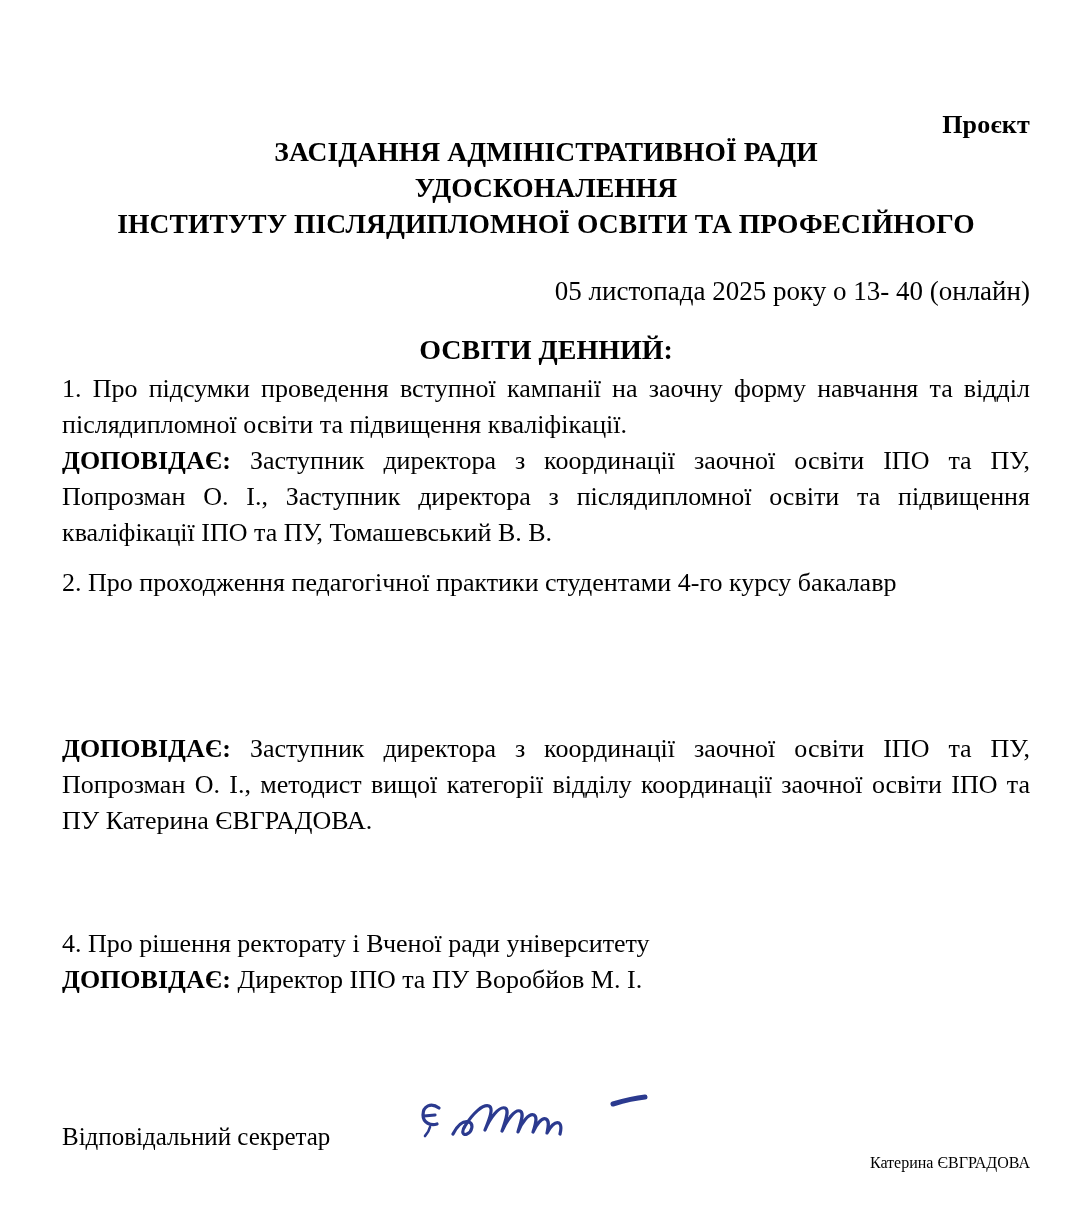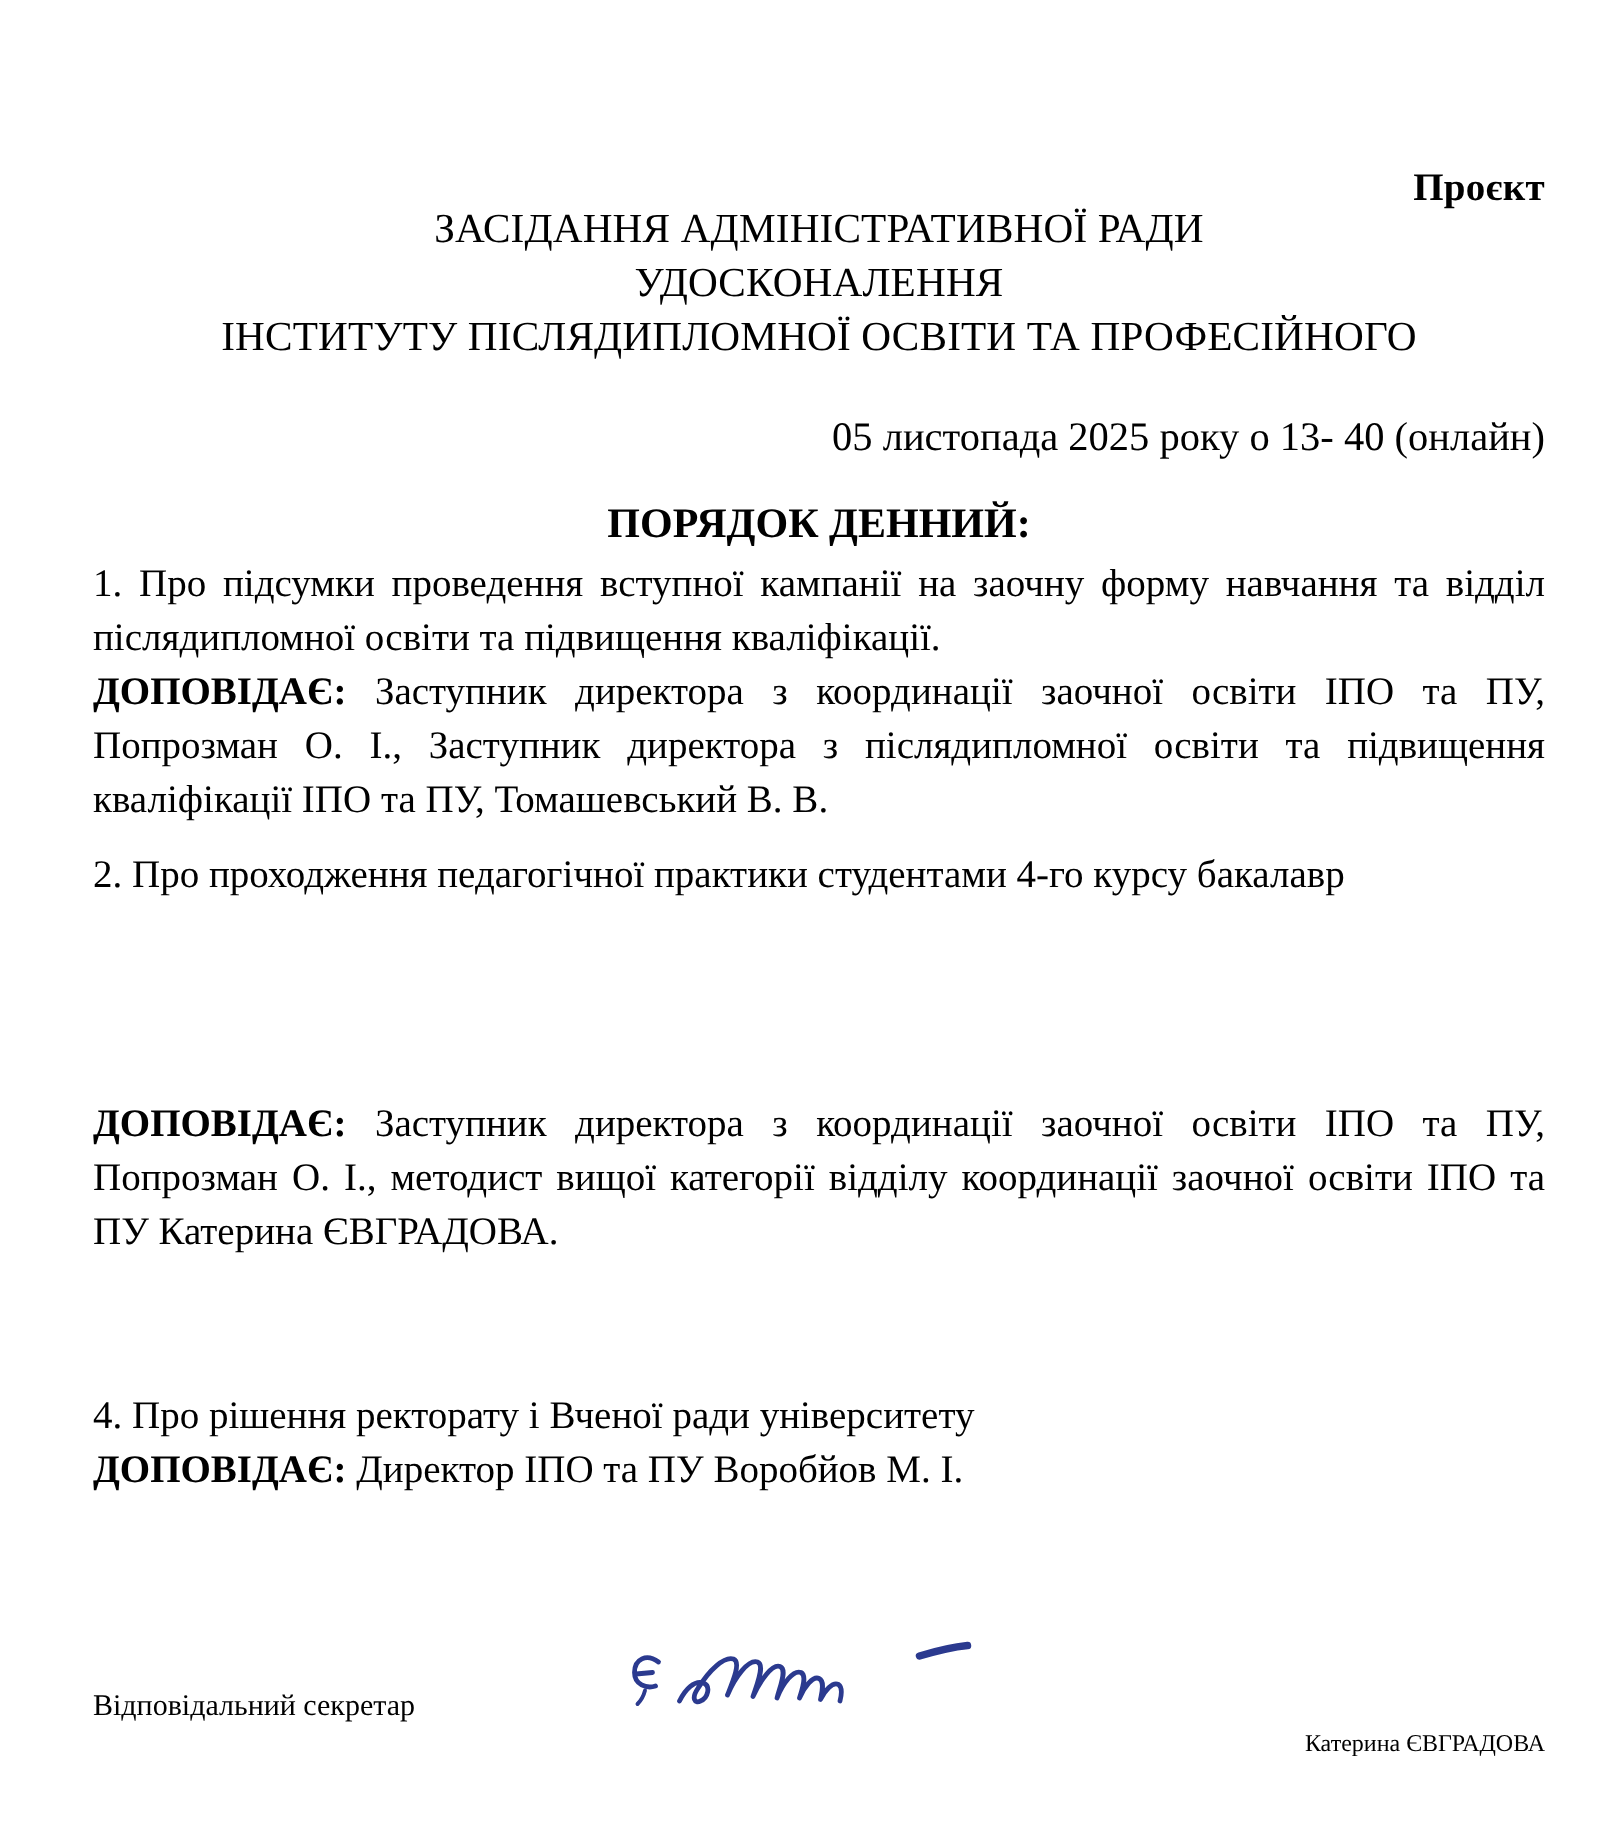--- a/index.html
+++ b/index.html
@@ -38,21 +38,21 @@
     letter-spacing: 0.2px;
     margin-top: 44px;
   }
 
   .doc-title {
     position: absolute;
     top: 134px;
     left: 62px;
     width: 968px;
     text-align: center;
-    font-weight: normal;
+    font-weight: bold;
     font-size: 27.5px;
     line-height: 36px;
     letter-spacing: 0.1px;
   }
   .doc-title .tl {
     display: block;
     white-space: nowrap;
   }
 
   .date-line {
@@ -111,21 +111,21 @@
     position: absolute;
     top: 1120px;
     left: 62px;
     width: 968px;
     height: 46px;
   }
   .sig-role {
     position: absolute;
     left: 0;
     top: 0;
-    font-size: 20px;
+    font-size: 25px;
     line-height: 34px;
     white-space: nowrap;
   }
   .sig-name {
     position: absolute;
     right: 0;
     top: 0;
     font-size: 16px;
     line-height: 34px;
     white-space: nowrap;
@@ -152,21 +152,21 @@
   <div class="proekt-line">Проєкт</div>
 
   <div class="doc-title">
     <span class="tl">ЗАСІДАННЯ АДМІНІСТРАТИВНОЇ РАДИ</span>
     <span class="tl">УДОСКОНАЛЕННЯ</span>
     <span class="tl">ІНСТИТУТУ ПІСЛЯДИПЛОМНОЇ ОСВІТИ ТА ПРОФЕСІЙНОГО</span>
   </div>
 
   <div class="date-line">05 листопада 2025 року о 13- 40 (онлайн)</div>
 
-  <div class="agenda-heading">ПОРЯДОК ДЕННИЙ:</div>
+  <div class="agenda-heading">ОСВІТИ ДЕННИЙ:</div>
 
   <div class="body-block" id="item-1">
     <p class="para">1. Про підсумки проведення вступної кампанії на заочну форму навчання та відділ післядипломної освіти та підвищення кваліфікації.</p>
     <p class="para"><span class="bold">ДОПОВІДАЄ:</span><span> Заступник директора з координації заочної освіти ІПО та ПУ, Попрозман О. І., Заступник директора з післядипломної освіти та підвищення кваліфікації ІПО та ПУ, Томашевський В. В.</span></p>
   </div>
 
   <div class="body-block" id="item-2">
     <p class="para left">2. Про проходження педагогічної практики студентами 4-го курсу бакалавр</p>
   </div>
 

